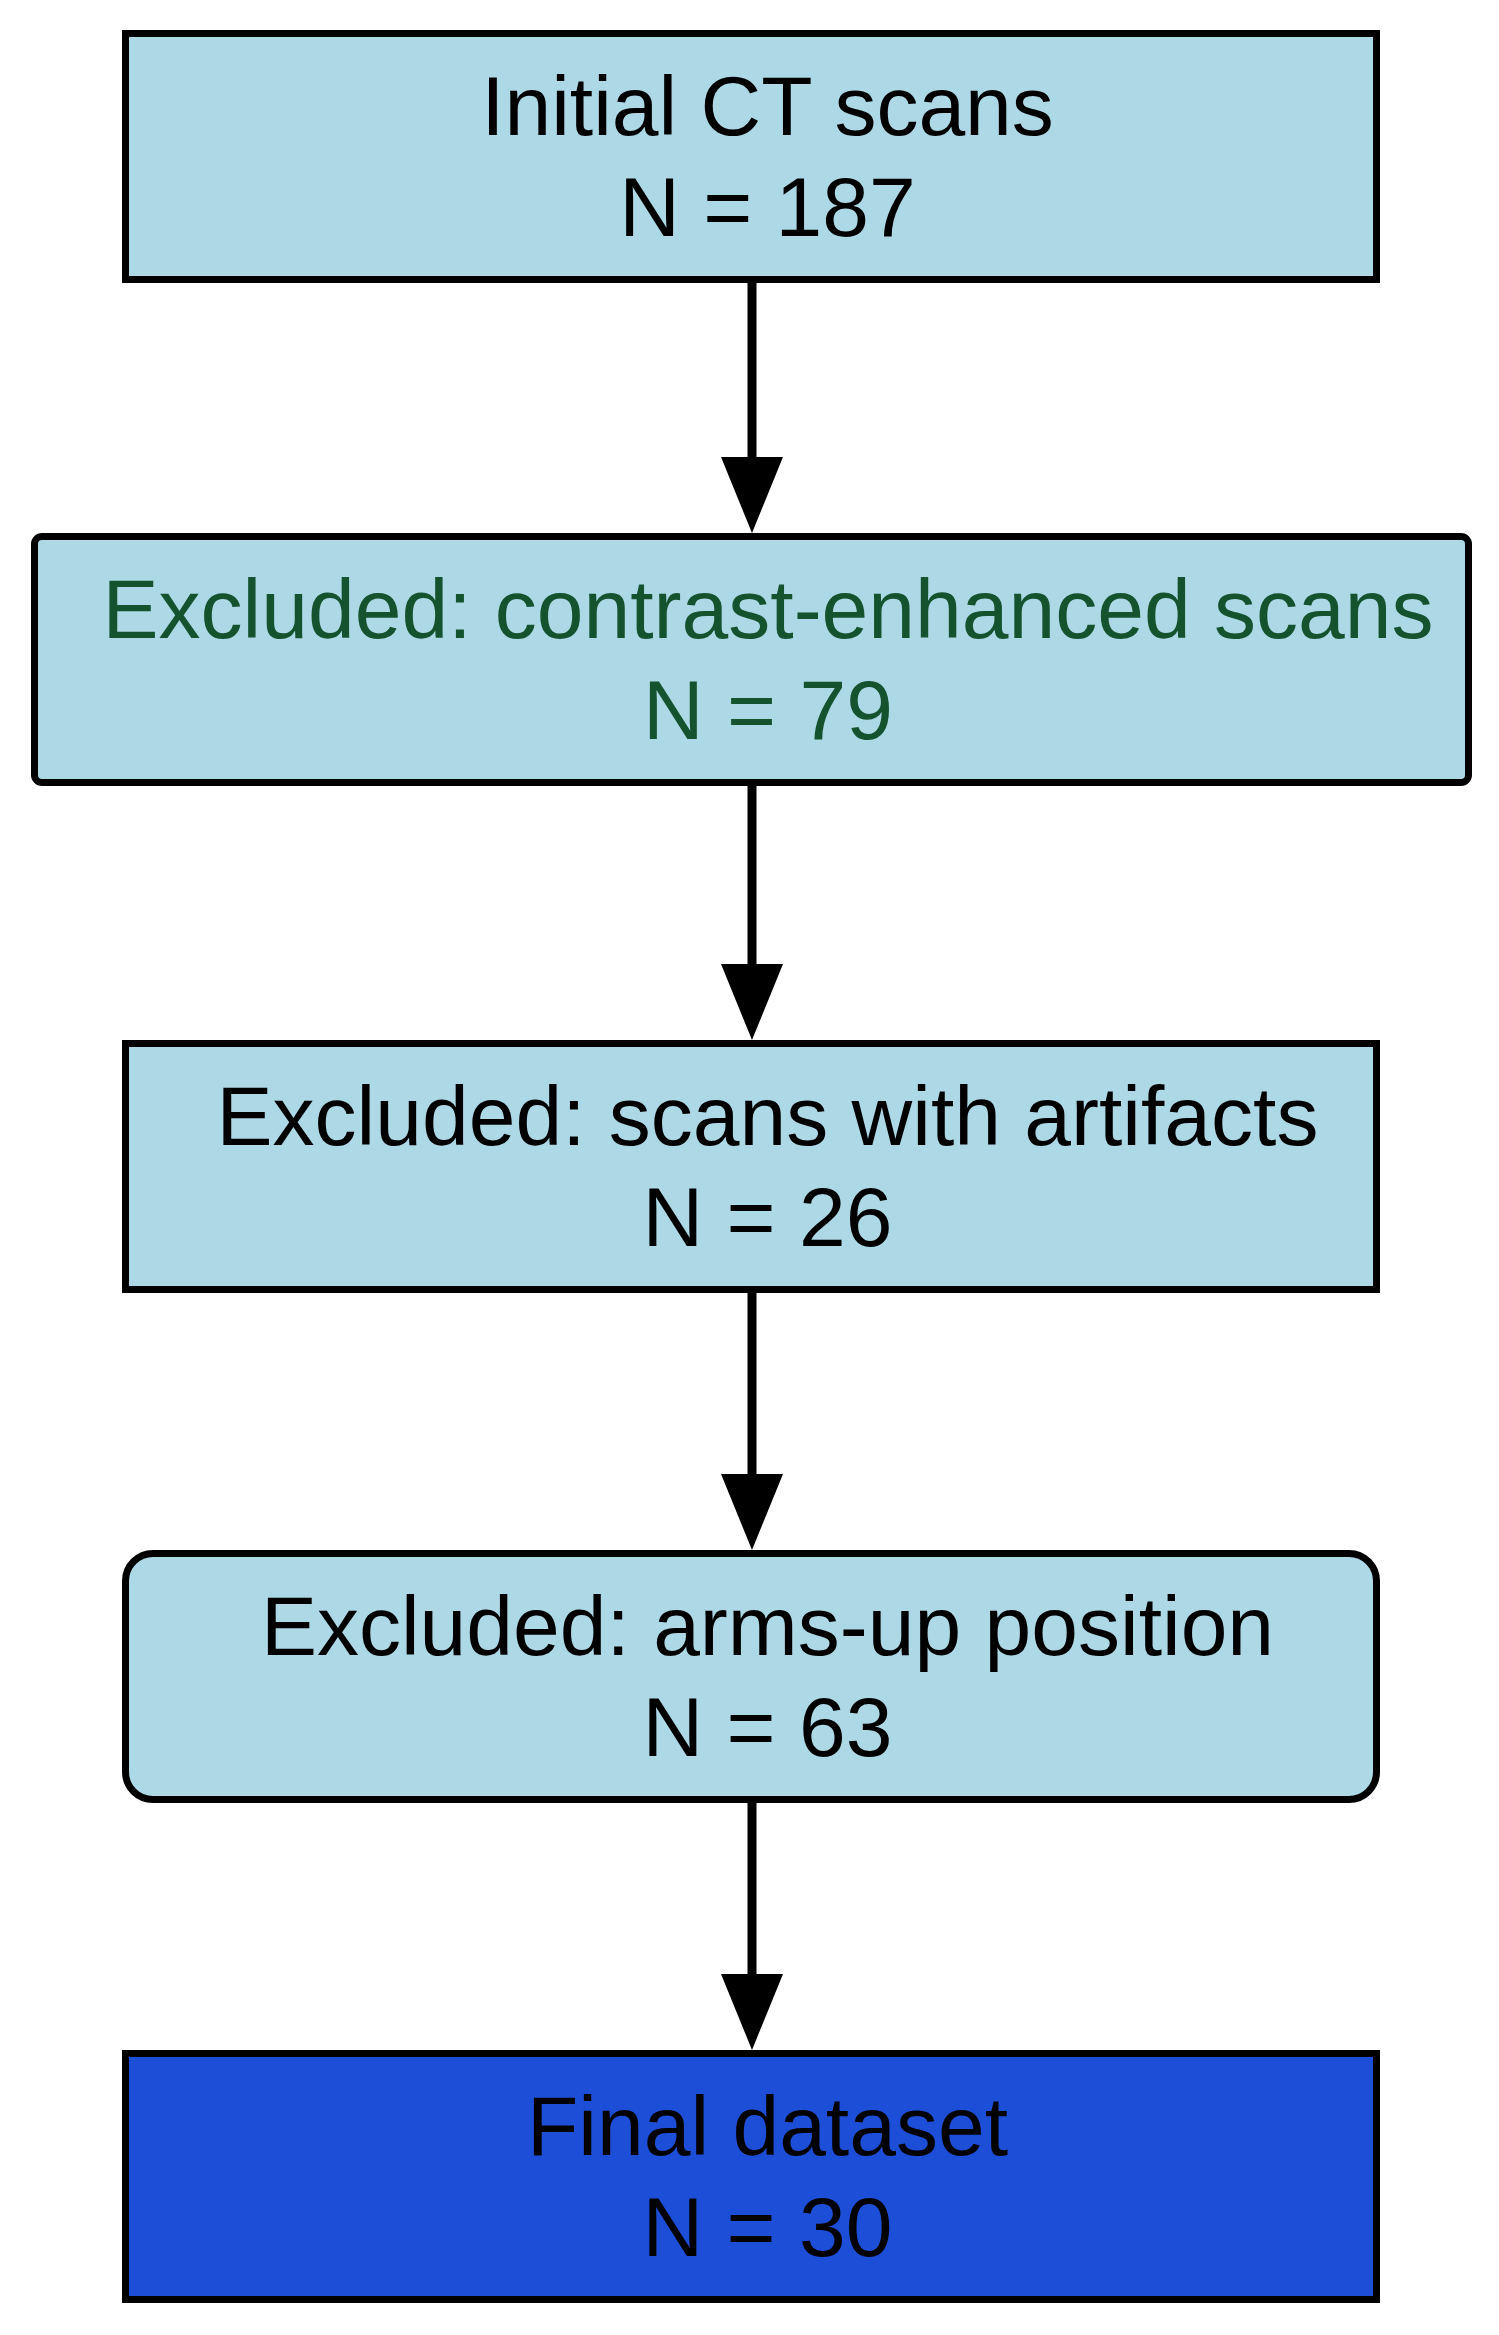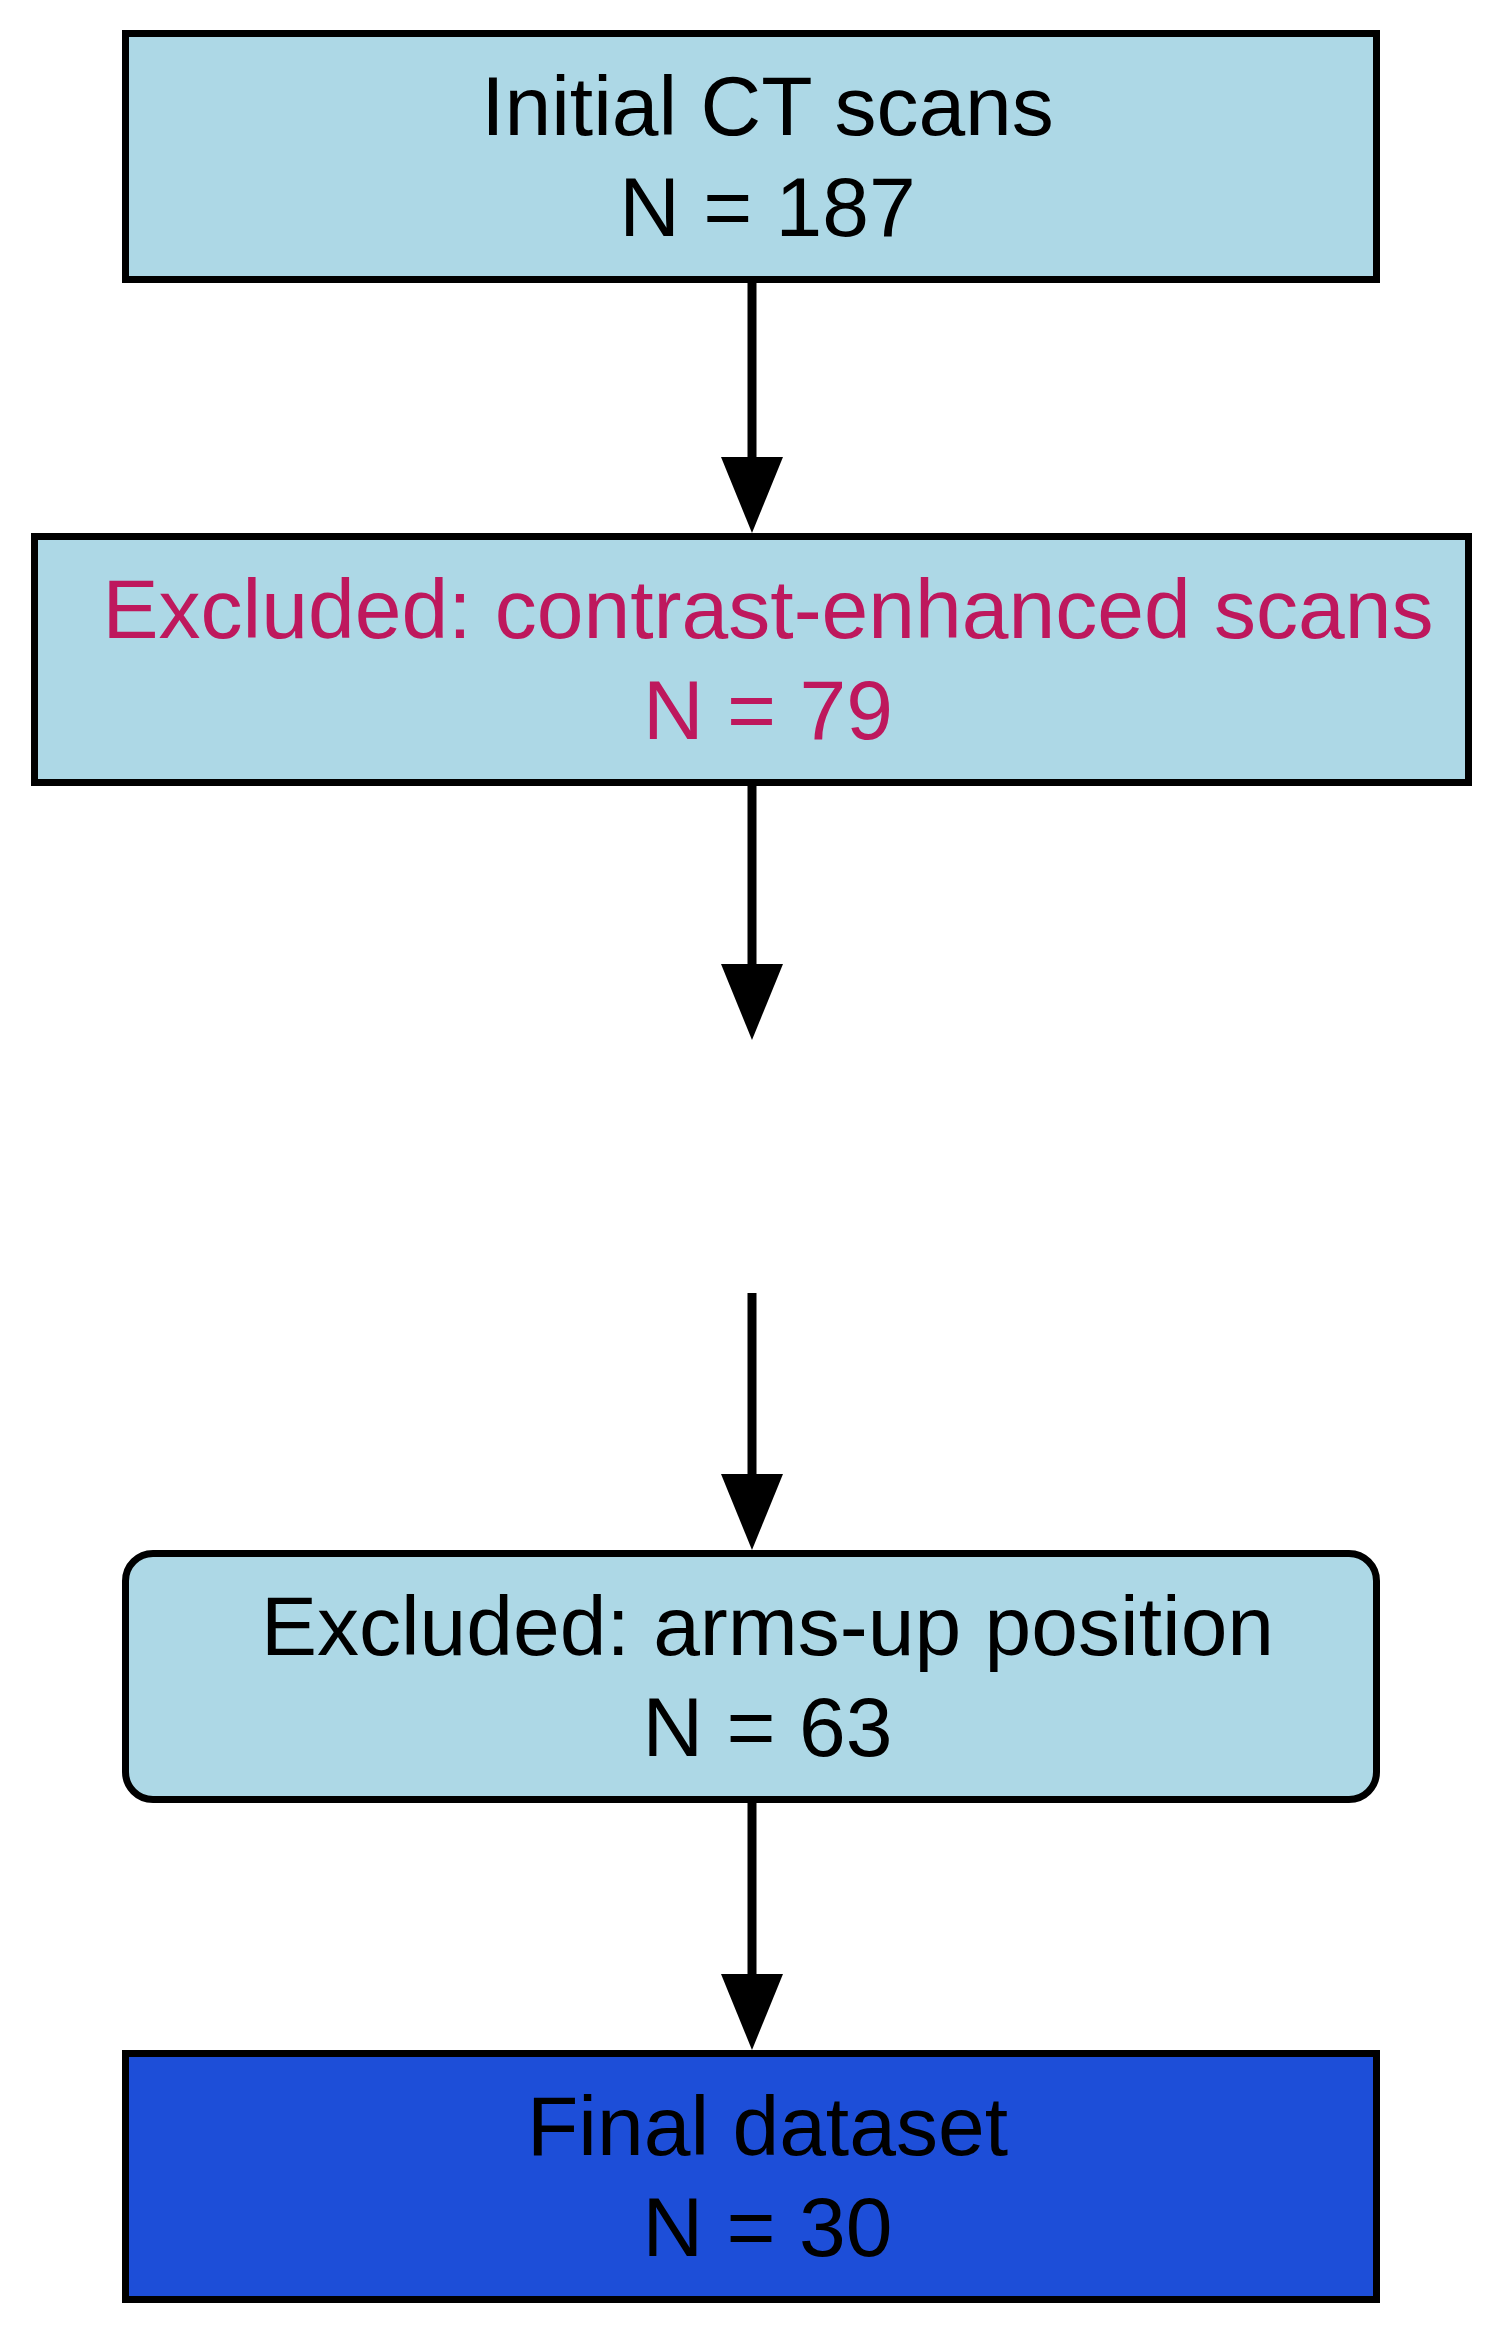--- a/index.html
+++ b/index.html
@@ -81,30 +81,34 @@
   <div class="flow-node node-1" style="background: rgb(173, 216, 230); border-color: rgb(0, 0, 0); color: rgb(0, 0, 0);">
     <div class="node-label">Initial CT scans</div>
     <div class="node-count">N = 187</div>
   </div>
 
   <div class="arrow arrow-1">
     <div class="arrow-stem" style="background: rgb(0, 0, 0);"></div>
     <div class="arrow-head" style="border-top-color: rgb(0, 0, 0);"></div>
   </div>
 
-  <div class="flow-node node-2" style="background: rgb(173, 216, 230); border-color: rgb(0, 0, 0); color: #be185d;">
+  <div class="flow-node node-2" style="background: rgb(173, 216, 230); border-color: rgb(0, 0, 0); color: #14532d; border-radius: 11px;">
     <div class="node-label">Excluded: contrast-enhanced scans</div>
     <div class="node-count">N = 79</div>
   </div>
 
   <div class="arrow arrow-2">
     <div class="arrow-stem" style="background: rgb(0, 0, 0);"></div>
     <div class="arrow-head" style="border-top-color: rgb(0, 0, 0);"></div>
   </div>
 
+  <div class="flow-node node-3" style="background: rgb(173, 216, 230); border-color: rgb(0, 0, 0); color: rgb(0, 0, 0);">
+    <div class="node-label">Excluded: scans with artifacts</div>
+    <div class="node-count">N = 26</div>
+  </div>
 
   <div class="arrow arrow-3">
     <div class="arrow-stem" style="background: rgb(0, 0, 0);"></div>
     <div class="arrow-head" style="border-top-color: rgb(0, 0, 0);"></div>
   </div>
 
   <div class="flow-node node-4" style="background: rgb(173, 216, 230); border-color: rgb(0, 0, 0); color: rgb(0, 0, 0); border-radius: 31px;">
     <div class="node-label">Excluded: arms-up position</div>
     <div class="node-count">N = 63</div>
   </div>

